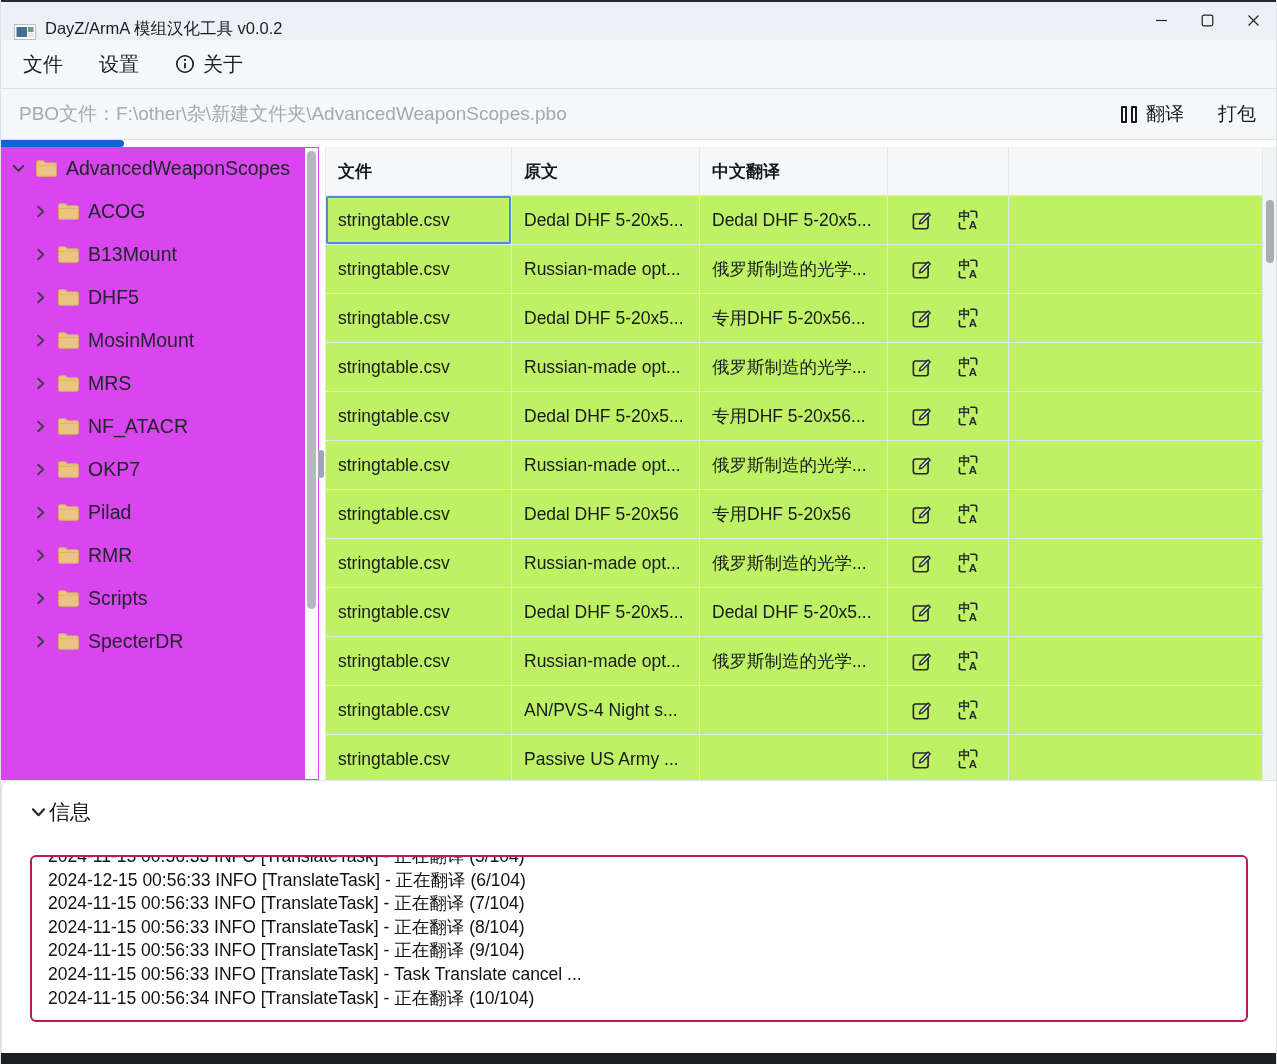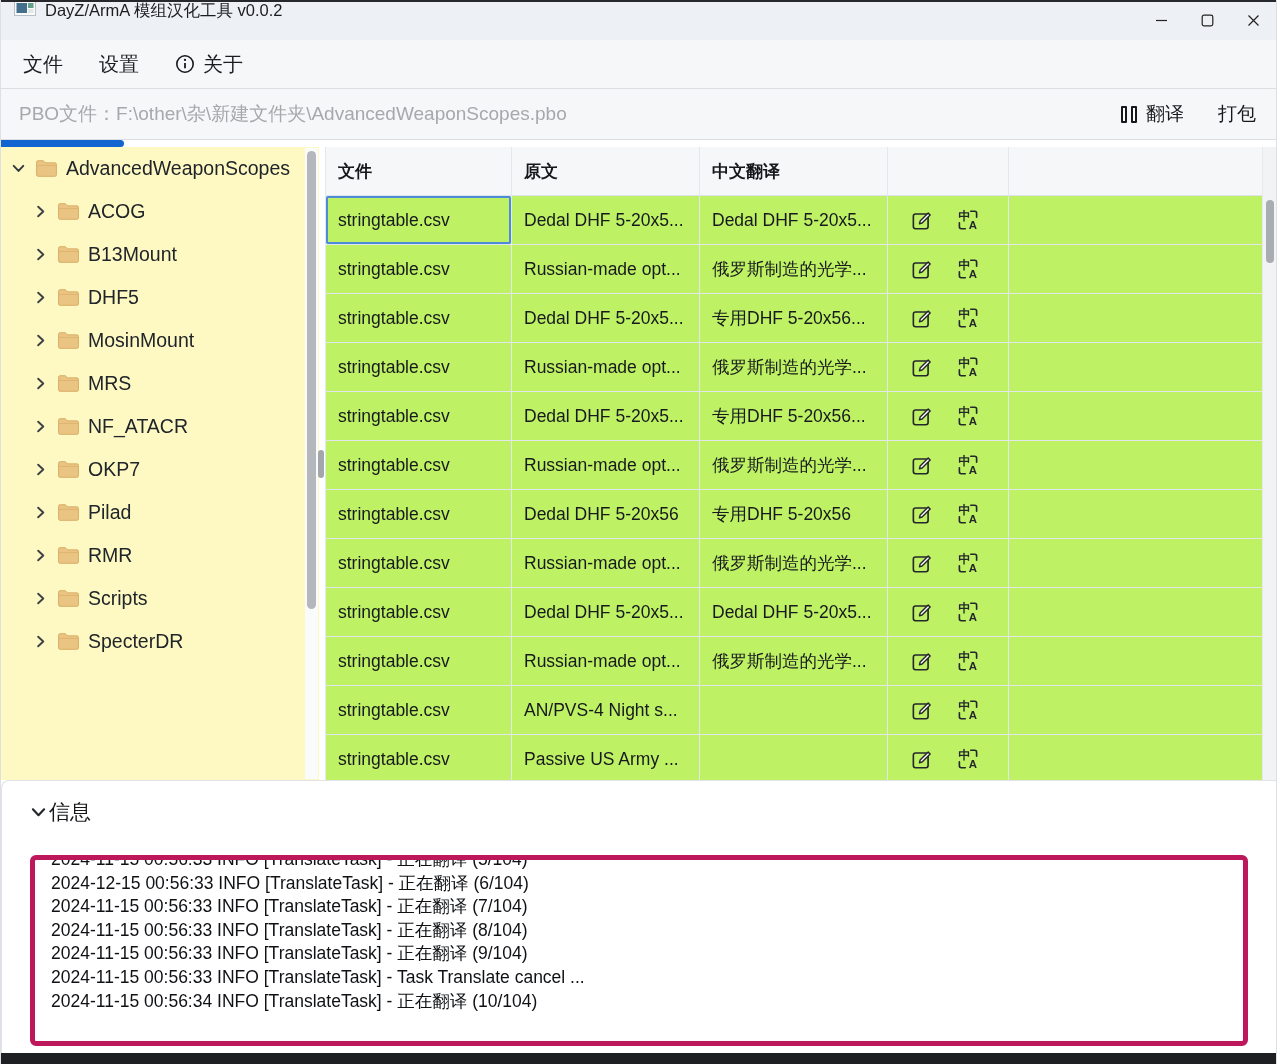--- a/index.html
+++ b/index.html
@@ -5,21 +5,21 @@
   * { margin:0; padding:0; box-sizing:border-box; }
   html,body { width:1277px; height:1064px; overflow:hidden; }
   body {
     font-family:"Liberation Sans","DejaVu Sans",sans-serif;
     background:#ffffff; color:#17191c; position:relative;
   }
   .window { position:absolute; inset:0; border-left:1px solid #dde1e6; border-right:1px solid #dde1e6; background:#fff; }
   .top-edge { position:absolute; left:0; right:0; top:0; height:2px; background:#26282b; z-index:50; }
 
   
-  .titlebar { position:absolute; left:0; right:0; top:0; height:40px; background:#edf0f5; display:flex; align-items:flex-start; }
+  .titlebar { position:absolute; left:0; right:0; top:0; height:40px; background:#edf0f5; display:flex; align-items:flex-end; }
   .appicon { margin-left:13px; display:flex; align-items:center; }
   .title { margin-left:9px; font-size:16.5px; color:#1b1d20; }
   .wincontrols { margin-left:auto; display:flex; height:100%; }
   .winbtn { width:46px; height:100%; border:none; background:transparent; display:flex; align-items:center; justify-content:center; }
 
   
   .menubar { position:absolute; left:0; right:0; top:40px; height:49px; background:#f6f7f9; border-bottom:1px solid #dcdfe2; display:flex; align-items:center; padding-left:22px; }
   .menu-item { font-size:20px; color:#1b1d20; margin-right:36px; display:flex; align-items:center; gap:8px; background:none; border:none; font-family:inherit; }
 
   
@@ -31,21 +31,21 @@
   .pause-icon i { display:block; width:6px; height:17px; border:2.5px solid #17191c; border-radius:1px; background:#fff; }
 
   
   .progressbar { position:absolute; left:0; top:140px; width:100%; height:7px; background:transparent; }
   .progressbar .fill { width:123px; height:100%; background:#1265d1; border-radius:0 4px 4px 0; }
 
   
   .content { position:absolute; left:0; top:147px; right:0; height:633px; overflow:hidden; background:#fff; }
 
   
-  .tree { position:absolute; left:0; top:0; width:318px; height:100%; overflow:hidden; background:#fef9c3; }
+  .tree { position:absolute; left:0; top:0; width:318px; height:100%; overflow:hidden; background:#d946ef; }
   .tree-row { height:43px; display:flex; align-items:center; gap:8px; white-space:nowrap; }
   .tree-row.root { padding-left:9px; }
   .tree-row.child { padding-left:31px; }
   .tree-label { font-size:19.5px; color:#20252a; }
   .tree-scrollbar { position:absolute; right:1px; top:1px; width:13px; height:631px; background:#fafbfb; }
   .tree-scrollbar .thumb { position:absolute; left:2px; top:3px; width:9px; height:458px; background:#b4b7bb; border-radius:4.5px; }
   .splitter { position:absolute; left:316px; top:0; width:8px; height:100%; }
   .splitter .grip { position:absolute; left:1px; top:303px; width:6px; height:28px; background:#a2a7ac; border-radius:3px; }
 
   
@@ -59,21 +59,21 @@
   .cell.selected { box-shadow:inset 0 0 0 2px #4d8bd9; border-radius:2px; }
   .cell.actions { padding-left:20px; gap:21px; overflow:visible; }
   .icon-btn { display:flex; align-items:center; justify-content:center; width:26px; height:26px; background:none; border:none; }
   .table-scrollbar { position:absolute; right:0; top:0; width:14px; height:100%; background:#f2f3f5; border-left:1px solid #e7e9eb; }
   .table-scrollbar .thumb { position:absolute; left:2.5px; top:53px; width:8px; height:63px; background:#a9adb1; border-radius:4px; }
 
   
   .infopanel { position:absolute; left:0; right:0; top:780px; bottom:11px; background:#fff; border-top:1px solid #e1e3e6; border-left:1px solid #dfe2e6; border-top-left-radius:8px; z-index:20; }
   .info-header { display:flex; align-items:center; gap:1px; margin:17px 0 0 27px; background:none; border:none; font-family:inherit; }
   .info-title { font-size:21px; font-weight:500; color:#141619; }
-  .logbox { position:absolute; left:28px; right:28px; top:74px; height:191px; border:5px solid #be185d; border-radius:6px; background:#fff; overflow:hidden; padding:0 16px; }
+  .logbox { position:absolute; left:28px; right:28px; top:74px; height:167px; border:2px solid #be185d; border-radius:6px; background:#fff; overflow:hidden; padding:0 16px; }
   .logline { font-size:17.5px; line-height:23.6px; color:#0f1114; white-space:nowrap; }
   .logline:first-of-type { margin-top:-12px; }
   .bottom-edge { position:absolute; left:0; right:0; bottom:0; height:11px; background:#1d1f22; z-index:40; }
 </style>
 </head>
 <body>
 
 <div class="window">
   <div class="top-edge"></div>
 

